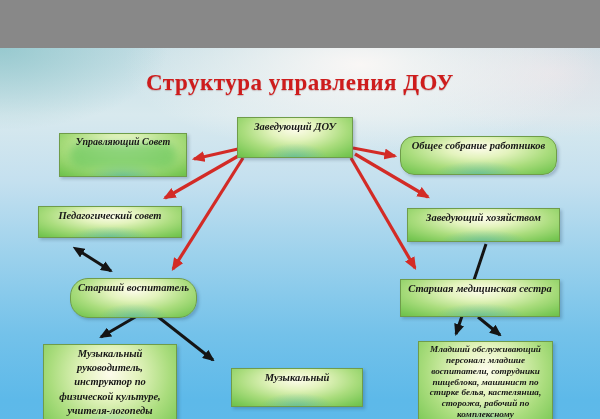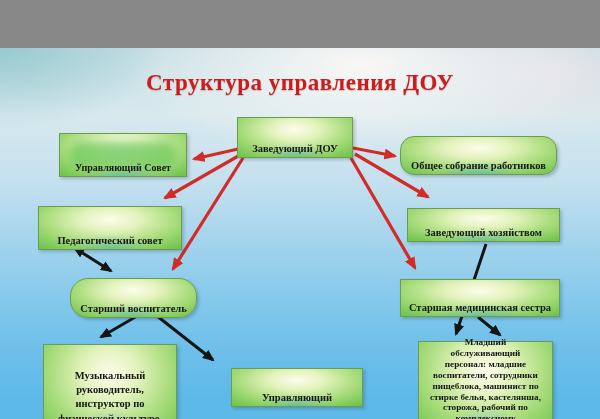--- a/index.html
+++ b/index.html
@@ -14,37 +14,38 @@
     margin-top: 48px;
   }
   .title{
     position:absolute;left:0;right:0;top:22px;z-index:2;
     text-align:center;font-size:23px;font-weight:bold;color:#ce1c1c;
     letter-spacing:0.5px;text-shadow:0 1px 1px rgba(120,30,30,0.25);
   }
   .arrows{position:absolute;left:0;top:0;z-index:1;}
   .node{
     position:absolute;z-index:2;box-sizing:border-box;
-    display:flex;align-items:flex-end;justify-content:center;text-align:center;
+    display:flex;align-items:flex-start;justify-content:center;text-align:center;
     padding:2px 4px;font-weight:bold;color:#161616;font-size:10.5px;line-height:1.25;
     border:1px solid #6f9c4a;
     background:
       radial-gradient(ellipse 46% 60% at 50% 102%, rgba(40,160,210,0.38) 0%, rgba(40,160,210,0) 62%),
       radial-gradient(ellipse 75% 95% at 50% 30%, #fdfceb 0%, #e3f3bd 28%, #abdd7e 60%, #7cc957 88%, #6cc04a 100%);
     box-shadow:2px 2px 3px rgba(30,60,90,0.25);
+    font-style:italic;
   }
   .node .lbl{position:relative;z-index:1;}
   .cloud{
     position:absolute;left:9px;right:9px;top:8px;bottom:7px;z-index:0;
     background:#74cb63;border-radius:18px;filter:blur(4px);opacity:0.8;
   }
   #n-zaveduyushchiy  {left:237px;top:69px; width:116px;height:41px;}
   #n-sovet           {left:59px; top:85px; width:128px;height:44px;font-size:10px;}
   #n-sobranie        {left:400px;top:88px; width:157px;height:39px;border-radius:14px;}
-  #n-pedsovet        {left:38px; top:158px;width:144px;height:44px;}
+  #n-pedsovet        {left:38px; top:158px;width:144px;height:32px;}
   #n-zavhoz          {left:407px;top:160px;width:153px;height:34px;}
   #n-starshiy        {left:70px; top:230px;width:127px;height:40px;border-radius:18px;}
   #n-medsestra       {left:400px;top:231px;width:160px;height:38px;}
   #n-muzykalnyy      {left:43px; top:296px;width:134px;height:99px;line-height:1.35;}
   #n-vospitateli     {left:231px;top:320px;width:132px;height:39px;}
   #n-mladshiy        {left:418px;top:293px;width:135px;height:97px;font-size:9.2px;line-height:1.18;padding:2px 10px;}
   .bottom-band{
     position:absolute;left:-8px;right:-8px;bottom:-5px;height:19px;z-index:3;
     background:linear-gradient(180deg,rgba(250,253,254,0) 0%,rgba(250,253,254,0.9) 45%,#f7fbfd 100%);
     border-radius:50% 50% 0 0 / 10px;filter:blur(2px);
@@ -113,21 +114,21 @@
 
   <div class="node" id="n-medsestra">
     <span class="lbl">Старшая медицинская сестра</span>
   </div>
 
   <div class="node" id="n-muzykalnyy">
     <span class="lbl">Музыкальный руководитель, инструктор по физической культуре, учителя-логопеды</span>
   </div>
 
   <div class="node" id="n-vospitateli">
-    <span class="lbl">Управляющий</span>
+    <span class="lbl">Музыкальный</span>
   </div>
 
   <div class="node" id="n-mladshiy">
     <span class="lbl">Младший обслуживающий персонал: младшие воспитатели, сотрудники пищеблока, машинист по стирке белья, кастелянша, сторожа, рабочий по комплексному обслуживанию здания</span>
   </div>
 
   <div class="bottom-band"></div>
 </div>
 
 </body></html>

